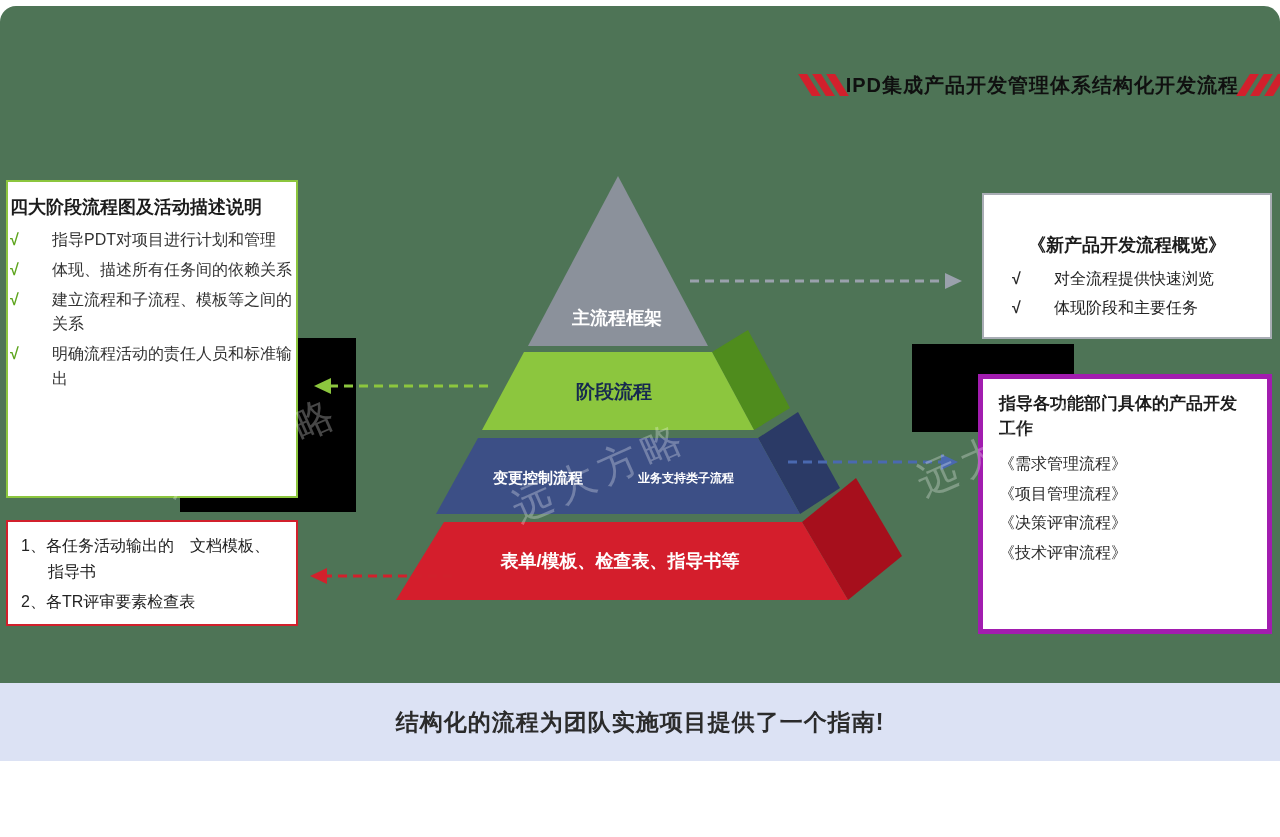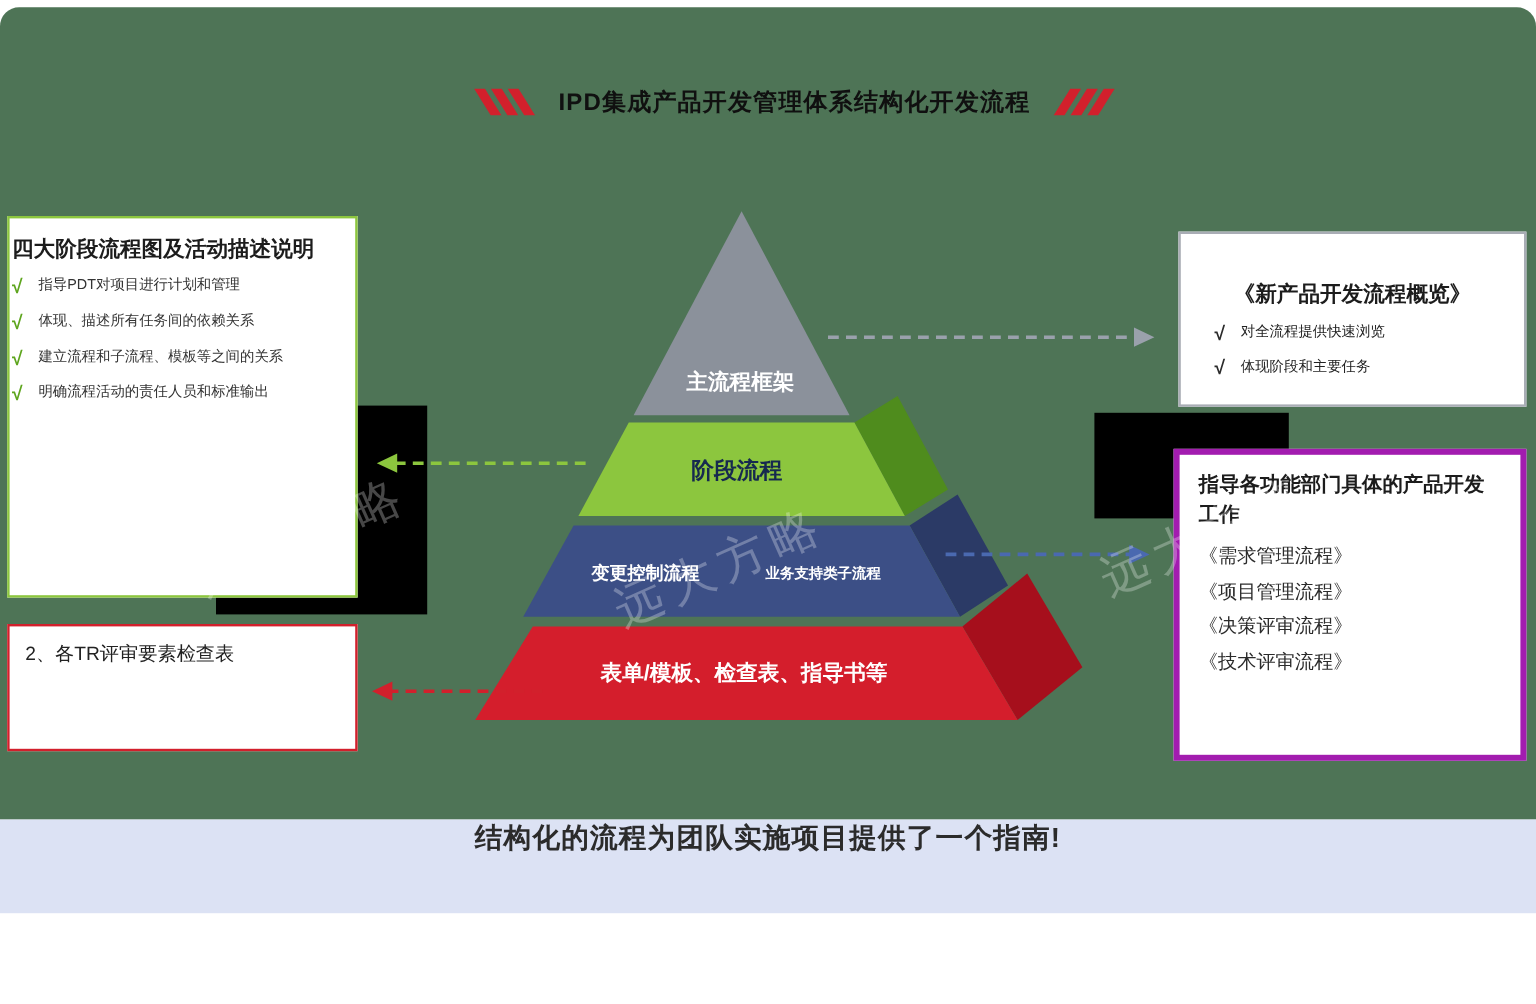--- a/index.html
+++ b/index.html
@@ -10,21 +10,21 @@
     background:#ffffff; overflow:hidden; margin:0 auto;
   }
   
   .green-bg {
     position:absolute; left:0; top:6px; width:1280px; height:677px;
     background:#4e7456; border-radius:16px 16px 0 0; z-index:0;
   }
   
   .title-row {
     position:absolute; left:0; top:68px; width:100%; height:34px;
-    display:flex; align-items:center; justify-content:center; gap:26px; z-index:6;padding-left:44px;
+    display:flex; align-items:center; justify-content:flex-end; gap:4px; z-index:6;padding-left:44px;
   }
   .title-text {
     font-size:20px; font-weight:700; color:#101010; letter-spacing:1px;
     white-space:nowrap;
   }
   .slashes { display:flex; gap:5px; }
   .slashes i { display:block; width:9px; height:22px; background:#d2202c; }
   .slashes.left i  { transform:skewX(32deg); }
   .slashes.right i { transform:skewX(-32deg); }
 
@@ -75,21 +75,21 @@
     margin-bottom:8px;
   }
   .box-right-top .box-title { text-align:center; font-size:18px; margin-bottom:9px;margin-top:23px; }
   .box-right-bottom .box-title { font-size:17px; margin-bottom:8px; }
 
   .check-item { display:flex; align-items:flex-start; margin-bottom:5px; }
   .check-item .check {
     width:22px; flex:0 0 22px; font-weight:700; color:#5ea51e; font-size:16px;
     line-height:1.55;
   }
-  .check-item .txt { flex:1; font-size:12px; color:#333333; line-height:1.55; }
+  .check-item .txt { flex:1; font-size:16px; color:#333333; line-height:1.55;margin-left:20px; }
 
   .box-right-top .check-item { padding-left:12px; margin-bottom:4px; }
   .box-right-top .check-item .check { color:#2b2b2b; }
   .box-right-top .check-item .txt { color:#222222; }
 
   .plain-item {
     font-size:16px; color:#2b2b2b; line-height:1.85;
   }
   .lb-item {
     font-size:16px; color:#222222; line-height:1.6;
@@ -103,21 +103,21 @@
     transform:translate(-50%,-50%) rotate(-24deg); pointer-events:none;
   }
   .wm1 { left:252px;  top:447px; }
   .wm2 { left:600px;  top:472px; }
   .wm3 { left:1005px; top:446px; }
 
   
   .banner {
     position:absolute; left:0; top:683px; width:1280px; height:78px;
     background:#dce2f4; z-index:2;
-    display:flex; justify-content:center;
+    display:flex; align-items:center; justify-content:center;
   }
   .banner span {
     font-size:23px; font-weight:700; color:#2b2b2b; letter-spacing:1px;
   }
 </style>
 </head>
 <body>
 
 <div class="page">
 
@@ -189,20 +189,21 @@
       <span class="check">√</span>
       <span class="txt">建立流程和子流程、模板等之间的关系</span>
     </div>
     <div class="check-item">
       <span class="check">√</span>
       <span class="txt">明确流程活动的责任人员和标准输出</span>
     </div>
   </div>
 
   <div class="box box-left-bottom">
+    <div class="lb-item">1、各任务活动输出的　文档模板、指导书</div>
     <div class="lb-item">2、各TR评审要素检查表</div>
   </div>
 
   <div class="box box-right-top">
     <div class="box-title">《新产品开发流程概览》</div>
     <div class="check-item">
       <span class="check">√</span>
       <span class="txt">对全流程提供快速浏览</span>
     </div>
     <div class="check-item">

